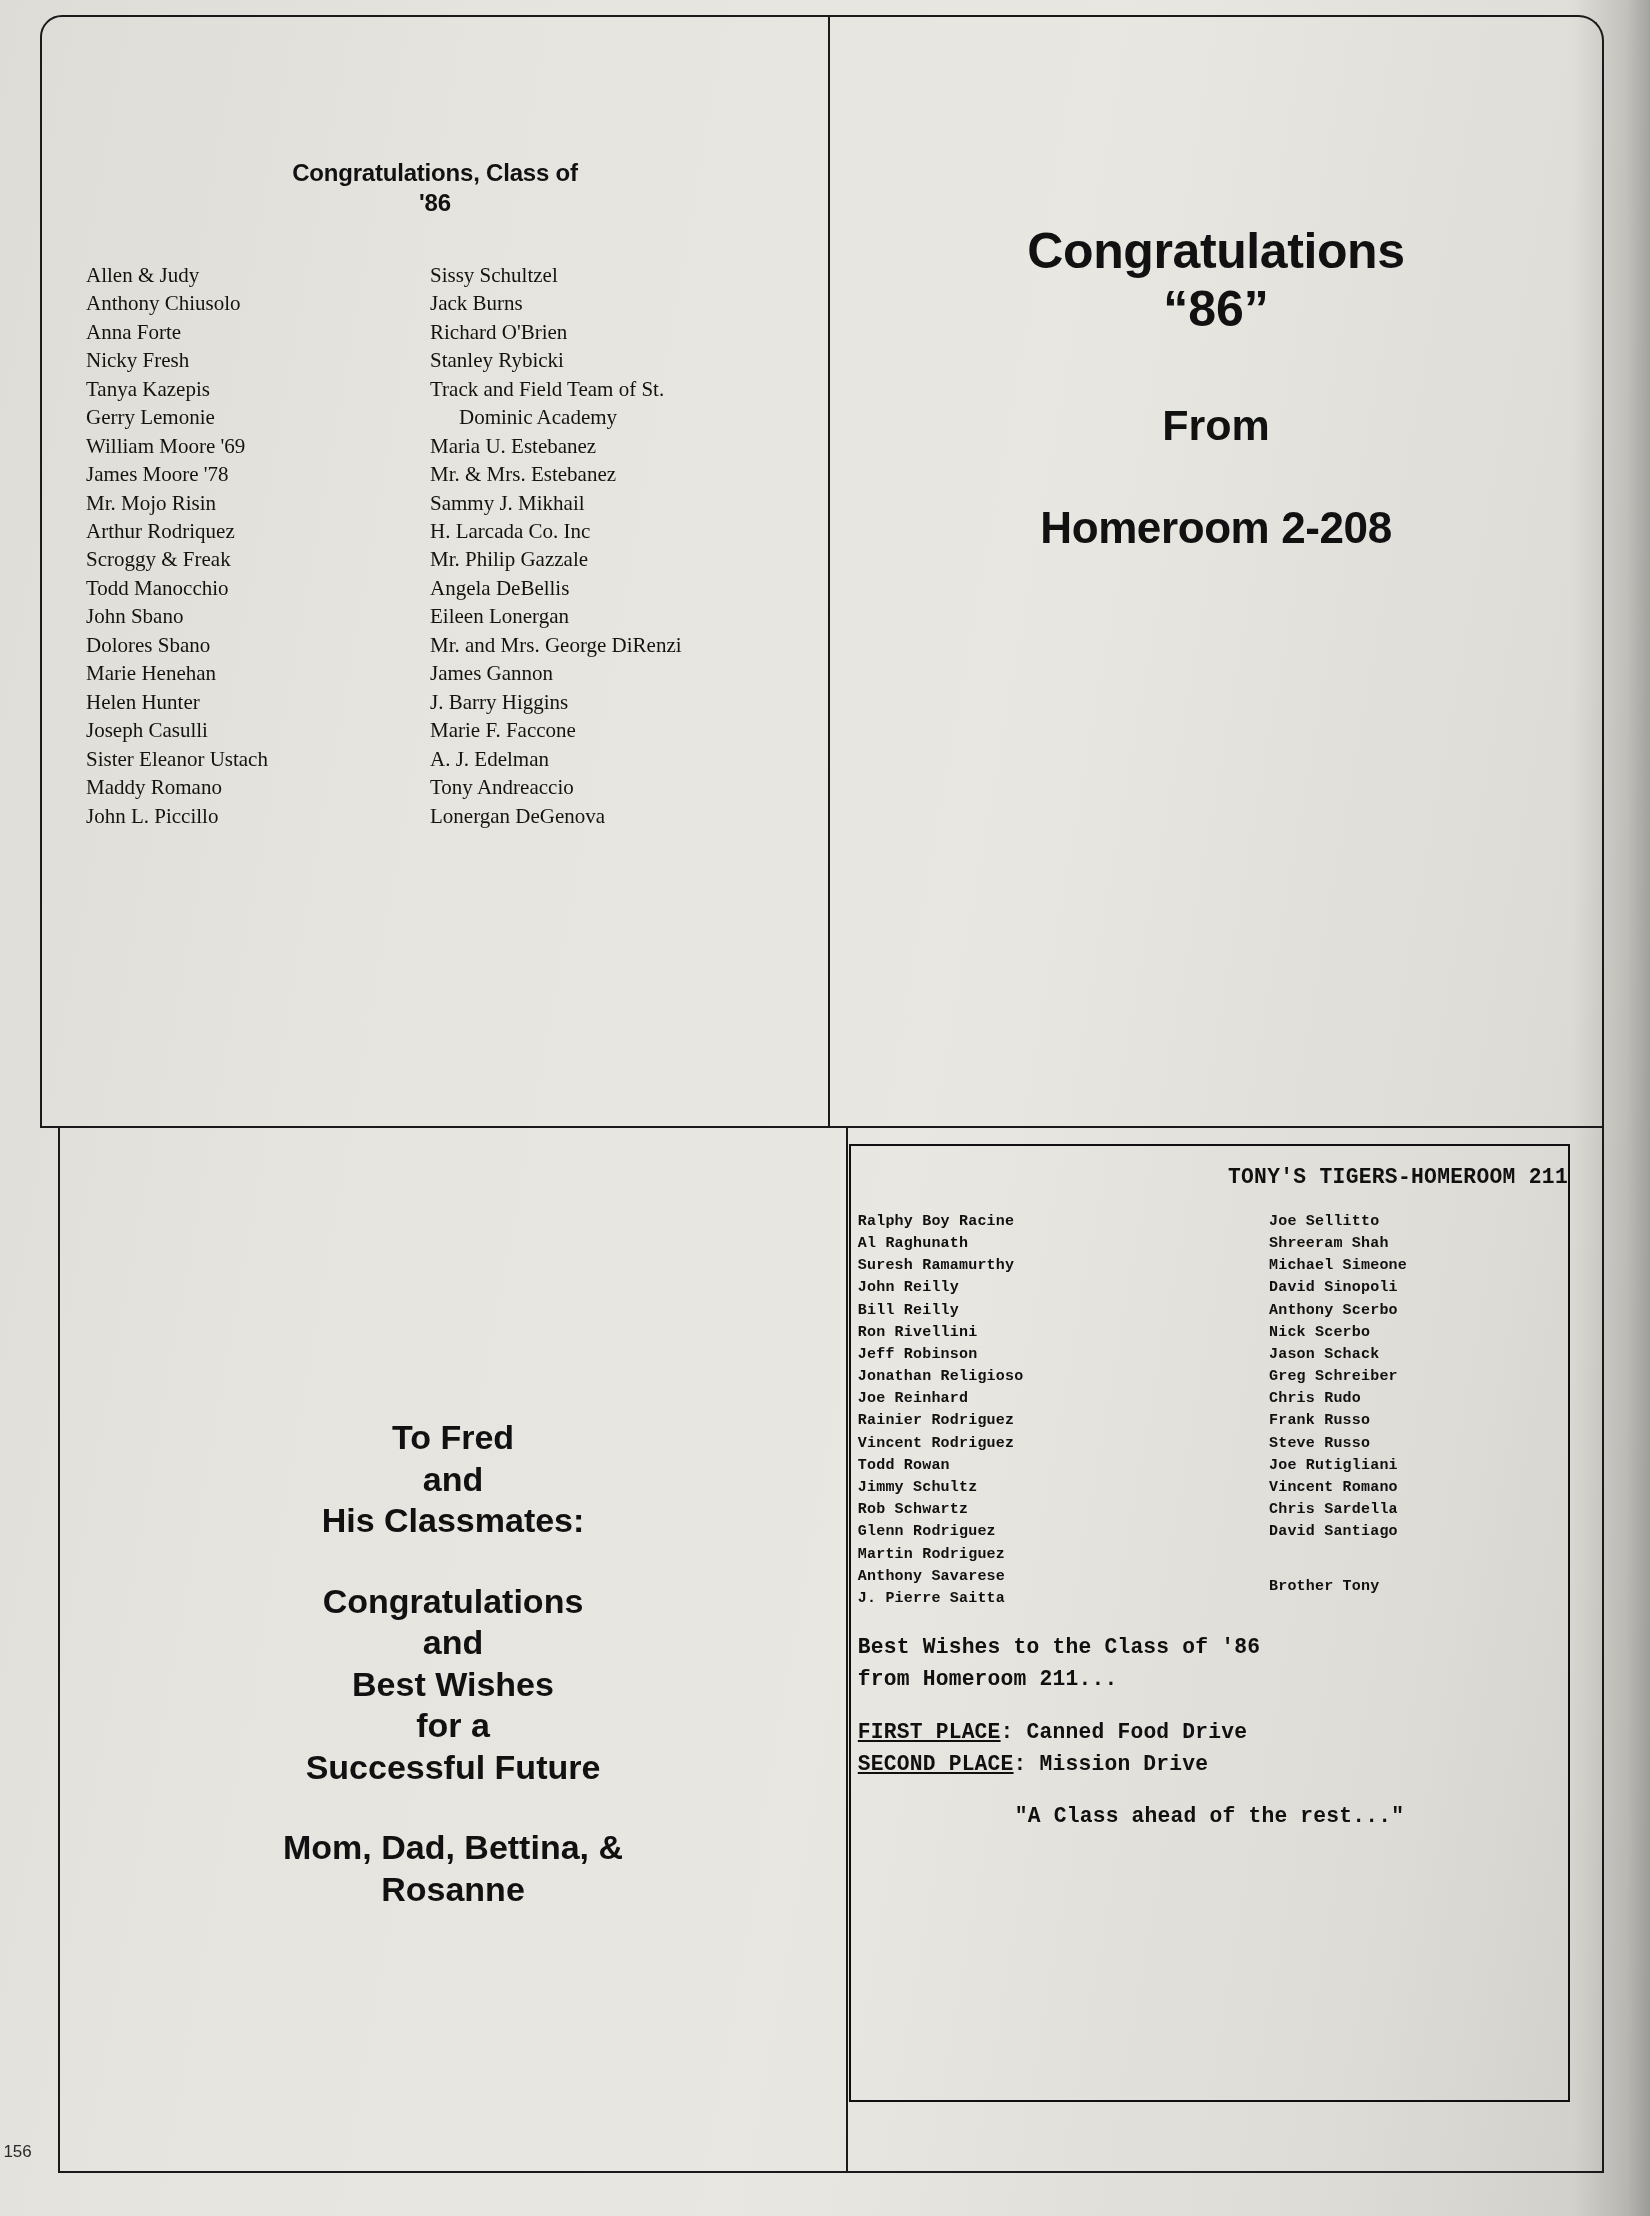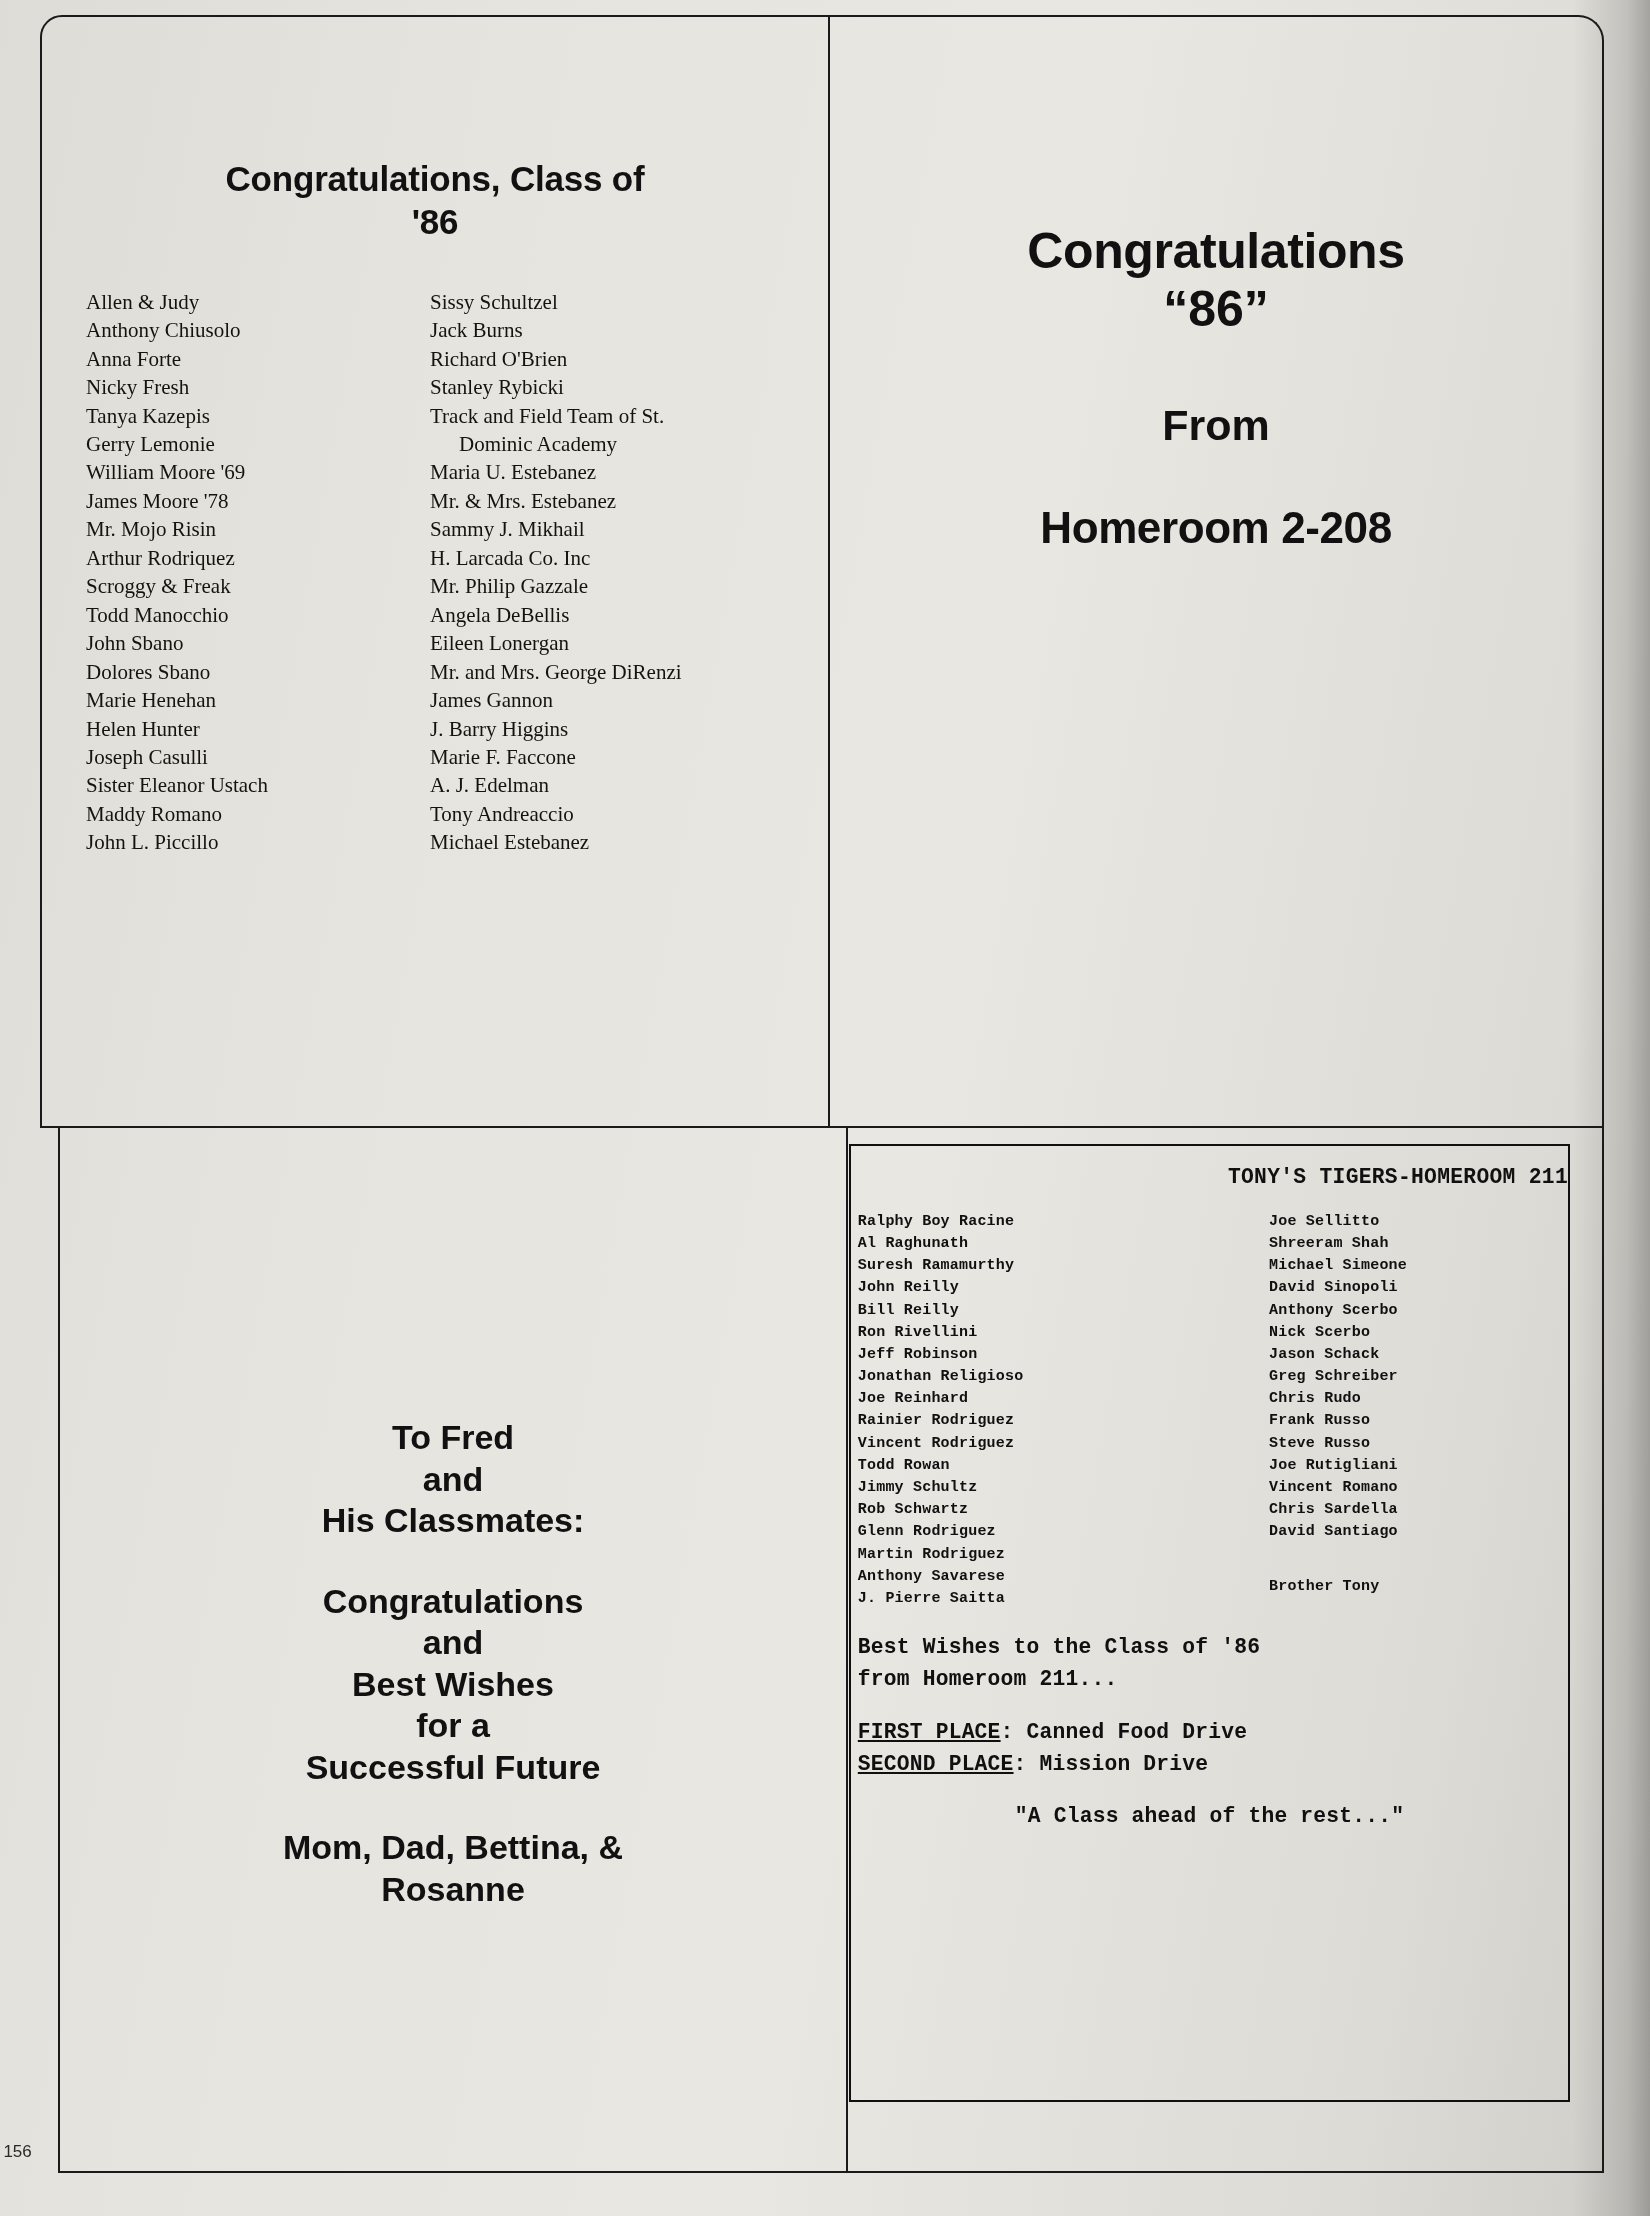--- a/index.html
+++ b/index.html
@@ -65,21 +65,21 @@
   }
   #panel-br {
     left: 790px; top: 1113px; width: 774px; height: 1045px;
     border-top: none; border-left: none;
   }
 
   
   .tl-title {
     font-family: "Liberation Sans", sans-serif;
     font-weight: bold;
-    font-size: 35px;
+    font-size: 24px;
     text-align: center;
     line-height: 1.22;
     color: #111;
     margin: 0;
     padding: 141px 51px 0 51px;
     letter-spacing: -0.2px;
   }
   .tl-cols {
     display: flex;
     padding: 44px 0 0 0;
@@ -228,21 +228,21 @@
           <div class="tl-name">H. Larcada Co. Inc</div>
           <div class="tl-name">Mr. Philip Gazzale</div>
           <div class="tl-name">Angela DeBellis</div>
           <div class="tl-name">Eileen Lonergan</div>
           <div class="tl-name">Mr. and Mrs. George DiRenzi</div>
           <div class="tl-name">James Gannon</div>
           <div class="tl-name">J. Barry Higgins</div>
           <div class="tl-name">Marie F. Faccone</div>
           <div class="tl-name">A. J. Edelman</div>
           <div class="tl-name">Tony Andreaccio</div>
-          <div class="tl-name">Michael Estebanez</div>
+          <div class="tl-name">Lonergan DeGenova</div>
         </div>
       </div>
     </div>
 
     <div class="panel" id="panel-tr">
       <div class="tr-inner">
         <div class="tr-line1">Congratulations</div>
         <div class="tr-line2">“86”</div>
         <div class="tr-line3">From</div>
         <div class="tr-line4">Homeroom 2-208</div>

